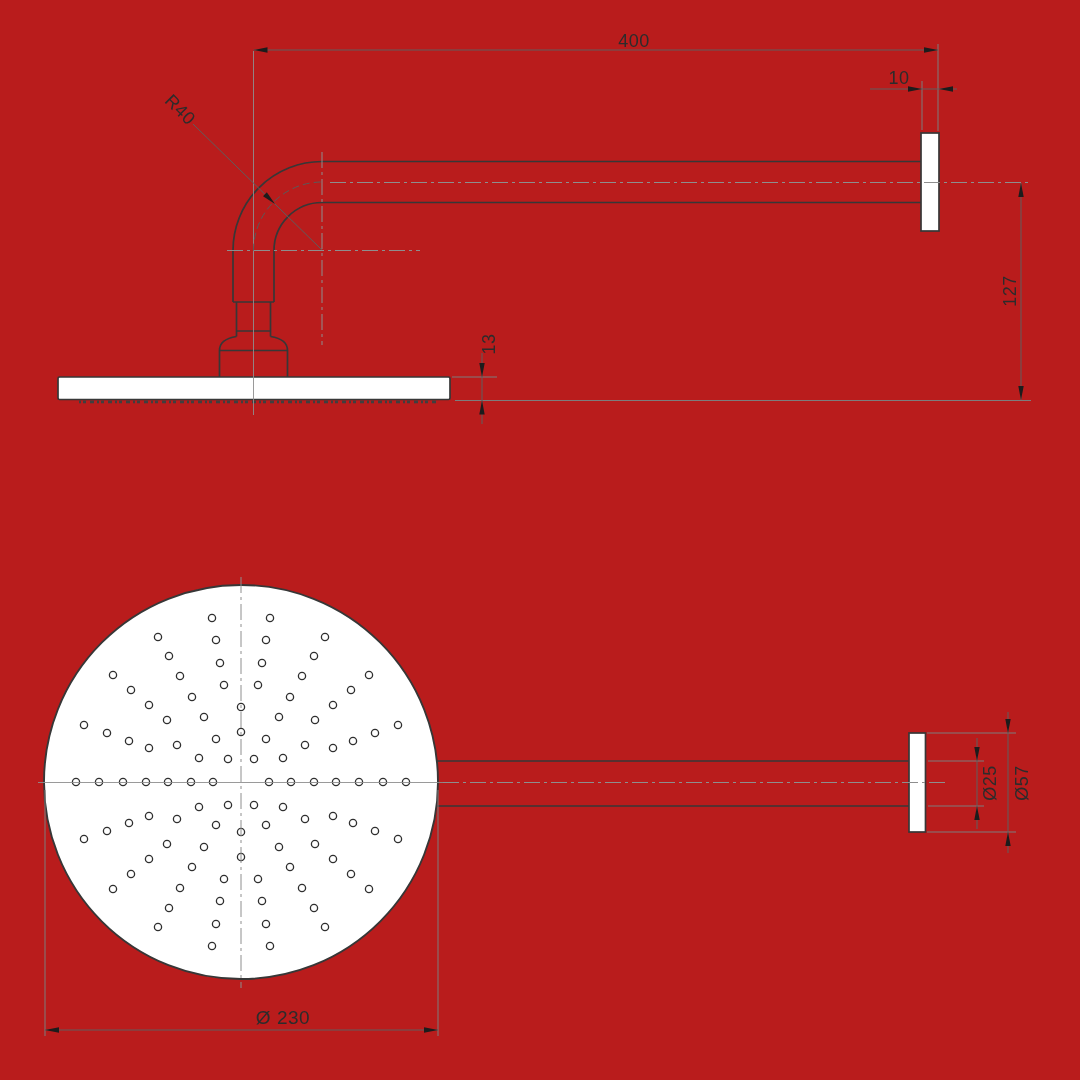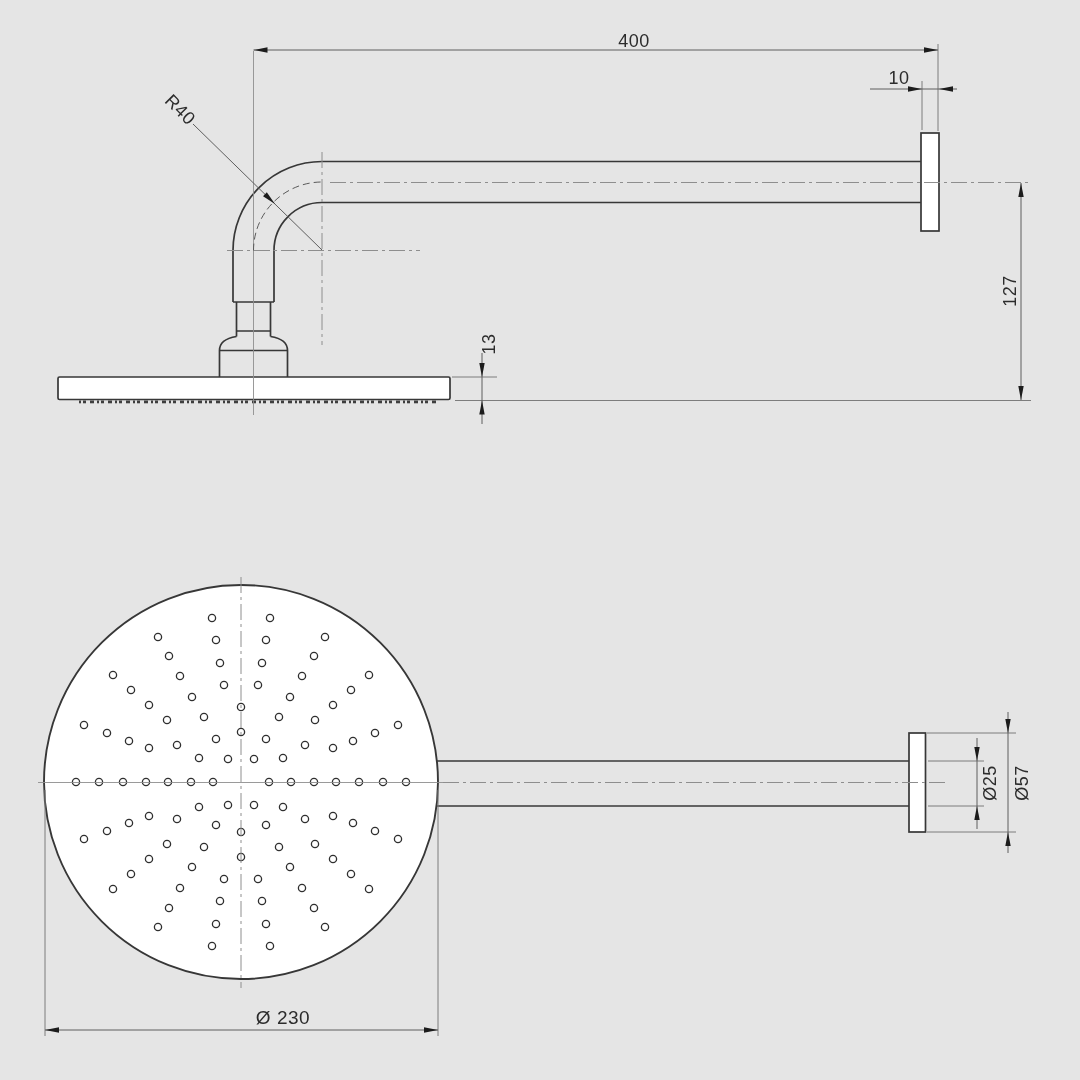--- a/index.html
+++ b/index.html
@@ -1,17 +1,17 @@
 <!DOCTYPE html>
 <html><head>
 <meta charset="utf-8">
 <style>
   html,body{margin:0;padding:0;background:#ffffff;}
   .stage{
-    width:1080px;height:1080px;position:relative;background:#e5e5e5;
+    width:1080px;height:1080px;position:relative;background:#b91c1c;
     font-family:"Liberation Sans", sans-serif;
   }
   svg{display:block;}
   .dtxt{
     font-family:"Liberation Sans", sans-serif;
     font-size:18px;
     letter-spacing:0.5px;
     fill:#2c2c2c;
   }
   .dtxt.lg{font-size:19px;}

